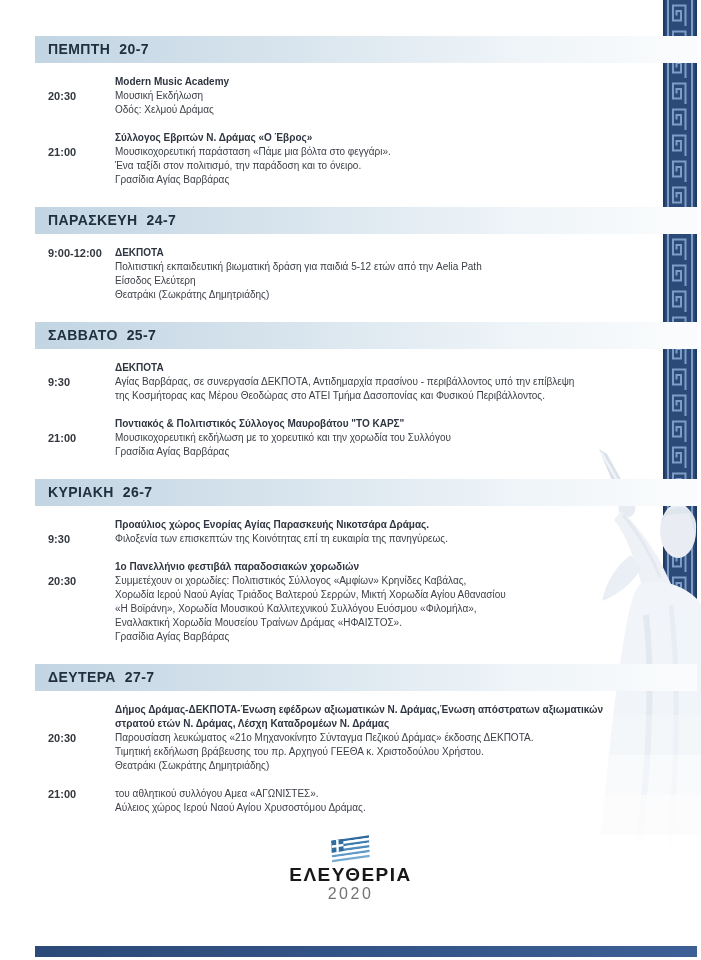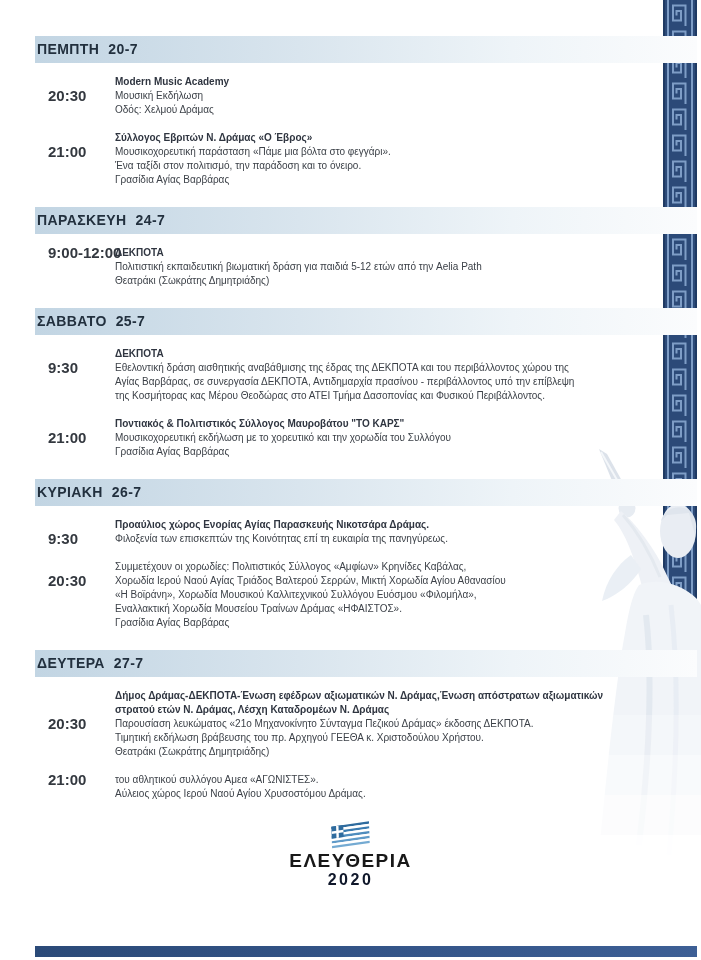--- a/index.html
+++ b/index.html
@@ -16,41 +16,41 @@
   .statue-wrap{
     position:absolute;top:435px;right:0;width:150px;height:440px;z-index:1;
     pointer-events:none;
   }
   
   .content{position:relative;z-index:2;padding-top:36px;}
   .day-header{
     margin-left:35px;width:662px;height:27px;line-height:27px;
     background:linear-gradient(90deg,#c2d5e3 0%,#d9e5ee 40%,#eef4f8 72%,#fbfcfd 100%);
     color:#22303e;font-size:14px;font-weight:700;letter-spacing:.4px;
-    padding-left:2px;box-sizing:border-box;
+    padding-left:13px;box-sizing:border-box;
     display:flex;align-items:center;gap:9px;
   }
   .events{margin:12px 0 20px 48px;}
   .event{display:flex;}
   .event + .event{margin-top:14px;}
   .event .time{
-    width:67px;flex:0 0 67px;font-weight:700;font-size:15px;line-height:14px;
+    width:67px;flex:0 0 67px;font-weight:700;font-size:11px;line-height:14px;
     color:#33383f;white-space:nowrap;
   }
   .event .details{font-size:10px;line-height:14px;color:#3c4148;}
   .event .details .t-line{font-weight:700;color:#2f3540;white-space:nowrap;}
   .event .details .b-line{white-space:nowrap;}
   
   .footer-logo{position:relative;z-index:2;margin-top:12px;text-align:center;width:701px;}
   .footer-logo .flag{display:block;margin:0 auto 1px auto;}
   .logo-title{
     font-size:19px;font-weight:700;letter-spacing:1.5px;color:#181818;line-height:21px;
   }
   .logo-year{
-    font-size:16px;letter-spacing:2.5px;color:#0f172a;line-height:18px;font-weight:700;
+    font-size:16px;letter-spacing:2.5px;color:#737373;line-height:18px;font-weight:400;
   }
   .bottom-bar{
     position:absolute;left:35px;top:946px;width:662px;height:11px;z-index:2;
     background:linear-gradient(90deg,#2b4a78 0%,#35568a 60%,#3d5f95 100%);
   }
 </style>
 </head>
 <body>
 
 <svg class="meander-band" width="34" height="630" viewBox="0 0 34 630" xmlns="http://www.w3.org/2000/svg">
@@ -141,36 +141,36 @@
       <div class="day-header">
         <span>ΠΑΡΑΣΚΕΥΗ</span>
         <span>24-7</span>
       </div>
       <div class="events">
         <div class="event">
           <div class="time" style="margin-top: 0;">9:00-12:00</div>
           <div class="details">
             <div class="t-line">ΔΕΚΠΟΤΑ</div>
             <div class="b-line">Πολιτιστική εκπαιδευτική βιωματική δράση για παιδιά 5-12 ετών από την Aelia Path</div>
+            <div class="b-line">Είσοδος Ελεύτερη</div>
             <div class="b-line">Θεατράκι (Σωκράτης Δημητριάδης)</div>
           </div>
         </div>
       </div>
     </section>
     <section>
       <div class="day-header">
         <span>ΣΑΒΒΑΤΟ</span>
         <span>25-7</span>
       </div>
       <div class="events">
         <div class="event">
           <div class="time" style="margin-top: 14px;">9:30</div>
           <div class="details">
             <div class="t-line">ΔΕΚΠΟΤΑ</div>
-            <div class="b-line">Εθελοντική δράση αισθητικής αναβάθμισης της έδρας της ΔΕΚΠΟΤΑ και του περιβάλλοντος χώρου της</div>
             <div class="b-line">Αγίας Βαρβάρας, σε συνεργασία ΔΕΚΠΟΤΑ, Αντιδημαρχία πρασίνου - περιβάλλοντος υπό την επίβλεψη</div>
             <div class="b-line">της Κοσμήτορας κας Μέρου Θεοδώρας στο ΑΤΕΙ Τμήμα Δασοπονίας και Φυσικού Περιβάλλοντος.</div>
           </div>
         </div>
         <div class="event">
           <div class="time" style="margin-top: 14px;">21:00</div>
           <div class="details">
             <div class="t-line">Ποντιακός &amp; Πολιτιστικός Σύλλογος Μαυροβάτου "ΤΟ ΚΑΡΣ"</div>
             <div class="b-line">Μουσικοχορευτική εκδήλωση με το χορευτικό και την χορωδία του Συλλόγου</div>
             <div class="b-line">Γρασίδια Αγίας Βαρβάρας</div>
@@ -187,20 +187,21 @@
         <div class="event">
           <div class="time" style="margin-top: 14px;">9:30</div>
           <div class="details">
             <div class="t-line">Προαύλιος χώρος Ενορίας Αγίας Παρασκευής Νικοτσάρα Δράμας.</div>
             <div class="b-line">Φιλοξενία των επισκεπτών της Κοινότητας επί τη ευκαιρία της πανηγύρεως.</div>
           </div>
         </div>
         <div class="event">
           <div class="time" style="margin-top: 14px;">20:30</div>
           <div class="details">
+            <div class="t-line">1ο Πανελλήνιο φεστιβάλ παραδοσιακών χορωδιών</div>
             <div class="b-line">Συμμετέχουν οι χορωδίες: Πολιτιστικός Σύλλογος «Αμφίων» Κρηνίδες Καβάλας,</div>
             <div class="b-line">Χορωδία Ιερού Ναού Αγίας Τριάδος Βαλτερού Σερρών, Μικτή Χορωδία Αγίου Αθανασίου</div>
             <div class="b-line">«Η Βοϊράνη», Χορωδία Μουσικού Καλλιτεχνικού Συλλόγου Ευόσμου «Φιλομήλα»,</div>
             <div class="b-line">Εναλλακτική Χορωδία Μουσείου Τραίνων Δράμας «ΗΦΑΙΣΤΟΣ».</div>
             <div class="b-line">Γρασίδια Αγίας Βαρβάρας</div>
           </div>
         </div>
       </div>
     </section>
     <section>

